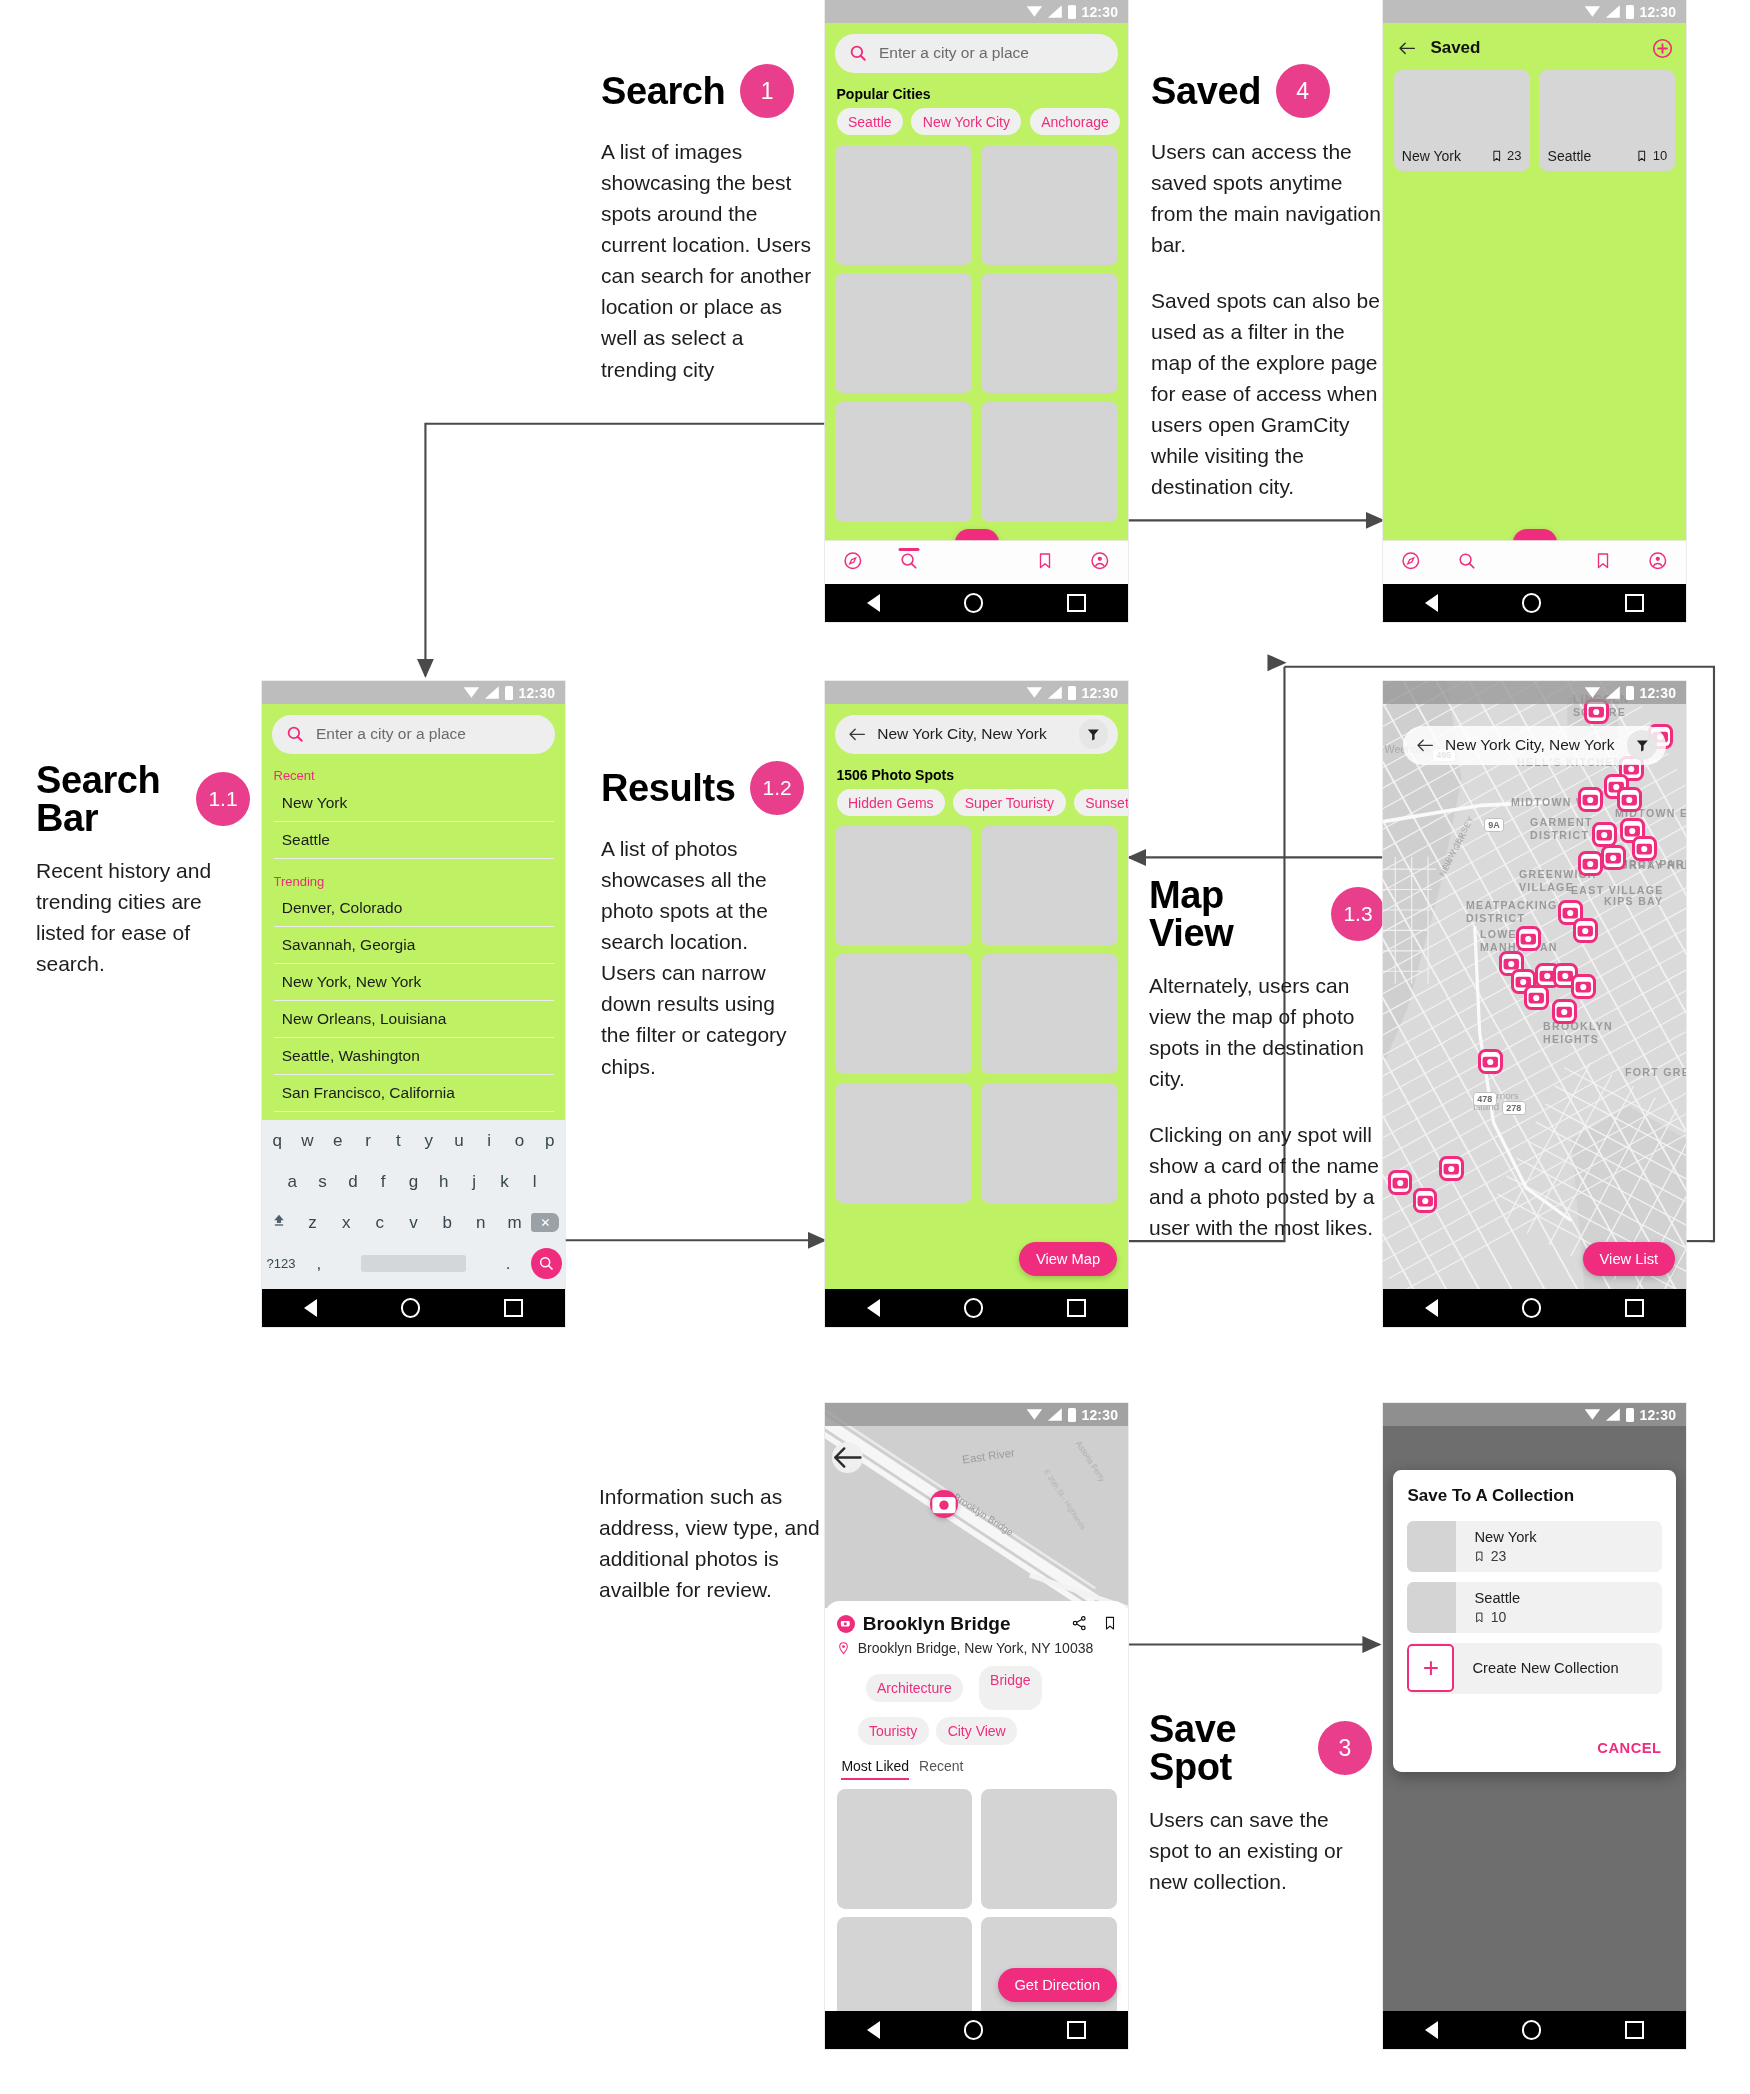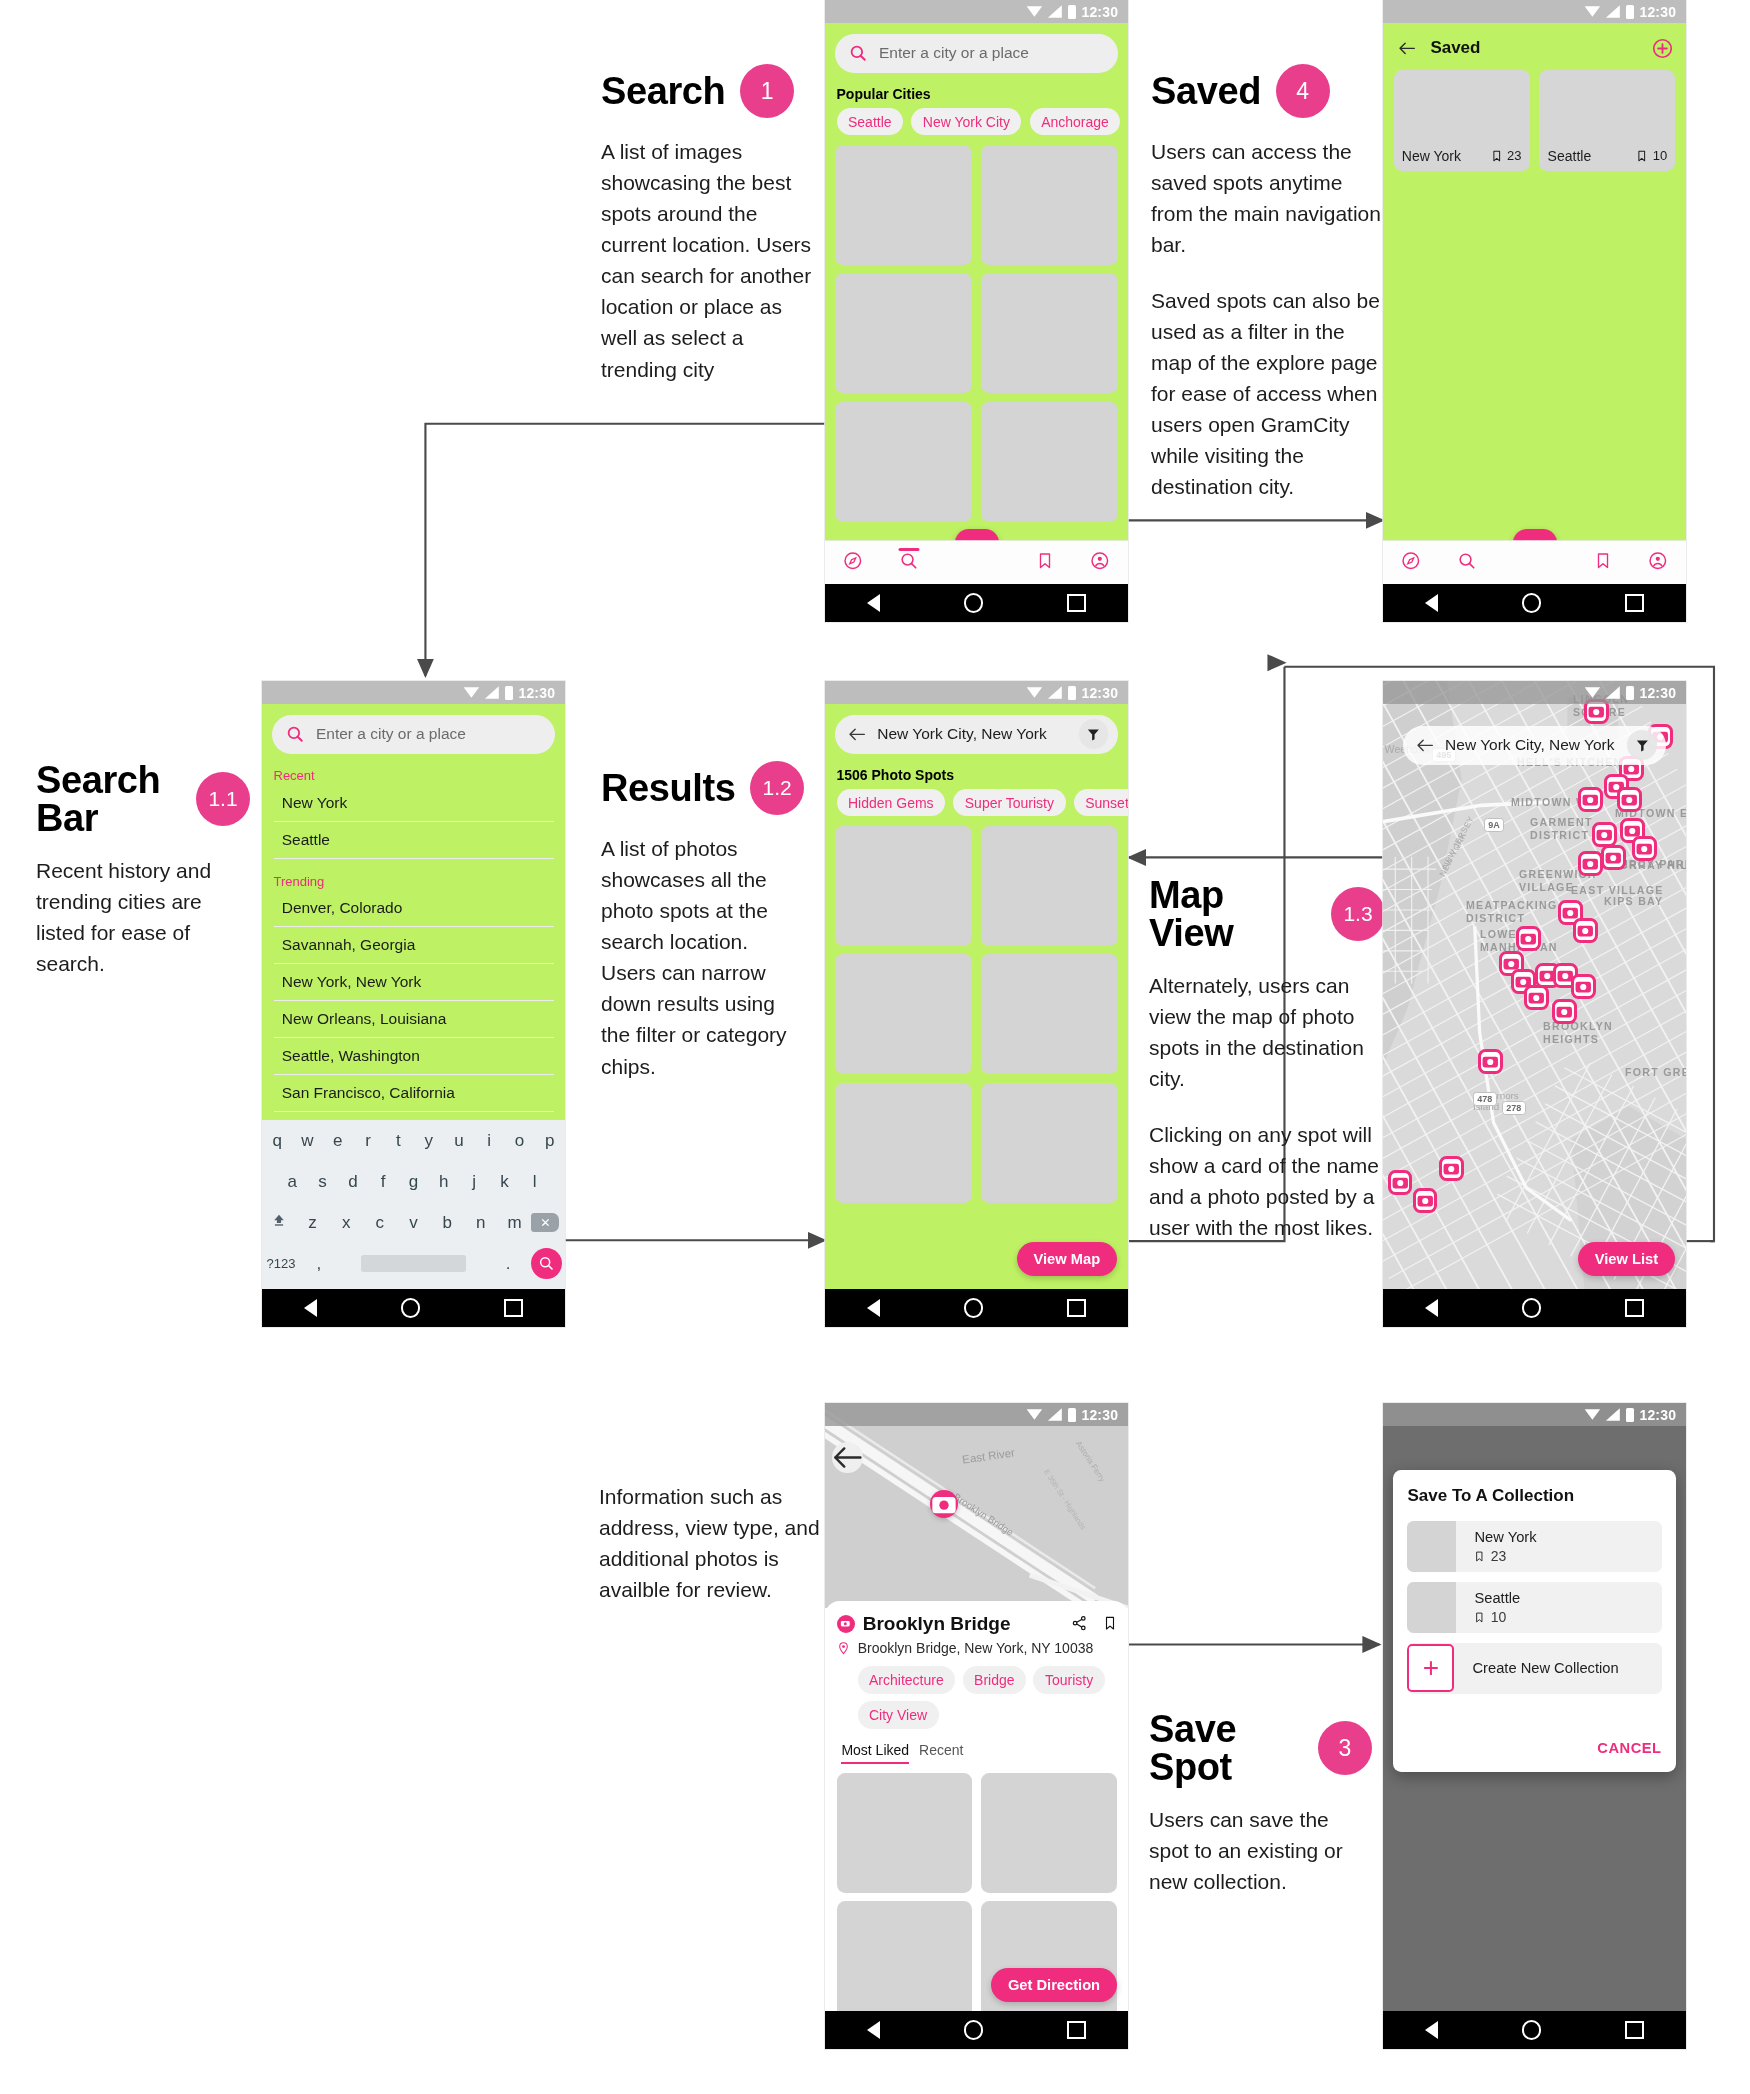--- a/index.html
+++ b/index.html
@@ -98,21 +98,21 @@
        display:flex;align-items:center;justify-content:center;color:#fff;font-size:12.3px;}
 
   
   .backpill{
     margin:10.6px 9.8px 0 9.8px;height:39px;border-radius:21px;background:#eeeeee;
     display:flex;align-items:center;padding:0 9.8px 0 13px;box-sizing:border-box;gap:11.5px;
   }
   .backpill .txt{flex:1;font-size:15.5px;color:#1d1d1d;}
   .bigbtn{
     position:absolute;right:11.5px;bottom:51px;background:#ef2c7e;color:#fff;
-    border-radius:18px;padding:9px 16.4px;font-size:14.7px;font-weight:700;
+    border-radius:18px;padding:9px 16.4px;font-size:14.7px;font-weight:400;
     box-shadow:0 2.5px 6.5px rgba(0,0,0,.2);
   }
 
   
   .mapbg{position:absolute;inset:0;background:#dcdcdc;overflow:hidden;}
   .mapbg svg{position:absolute;inset:0;width:100%;height:100%;}
   .maplbl{position:absolute;color:#9a9a9a;font-size:10.6px;letter-spacing:1.3px;font-weight:700;white-space:nowrap;}
   .maplbl.sm{font-size:8.2px;letter-spacing:0.5px;font-weight:400;color:#aaa;}
   .pin{
     position:absolute;width:24.5px;height:24.5px;border:3.3px solid #ef2c7e;border-radius:7.4px;
@@ -930,21 +930,21 @@
         </svg>
       </div>
       <div class="spot-addr">
         <svg width="13" height="16.4" viewBox="0 0 24 24">
           <path d="M12 2c-4 0-7 3-7 7 0 5.2 7 13 7 13s7-7.8 7-13c0-4-3-7-7-7z" fill="none" stroke="#ef2c7e" stroke-width="2"></path>
           <circle cx="12" cy="9" r="2.6" fill="#ef2c7e"></circle>
         </svg>
         <span>Brooklyn Bridge, New York, NY 10038</span>
       </div>
       <div style="display:flex;flex-wrap:wrap;gap:7.4px;margin:9.8px 0 0 21px;">
-        <span class="chip" style="margin:0">Architecture</span>
+        <span class="chip" style="margin:8px">Architecture</span>
         <span class="chip" style="margin:0">Bridge</span>
         <span class="chip" style="margin:0">Touristy</span>
         <span class="chip" style="margin:0">City View</span>
       </div>
       <div class="tabs">
         <span class="tab active">Most Liked</span>
         <span class="tab">Recent</span>
       </div>
       <div class="grid2" style="margin:8.2px 0 0 0;">
         <div class="ph-tile"></div>

